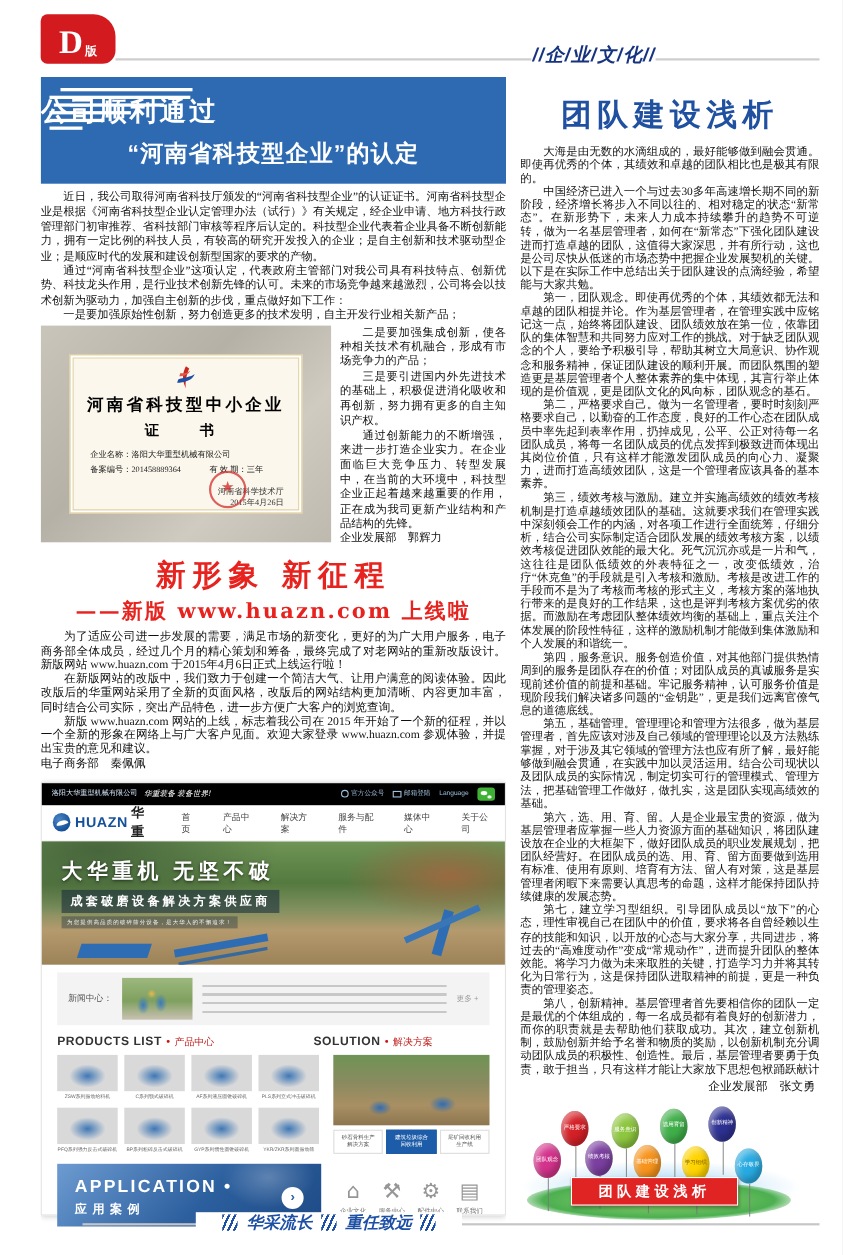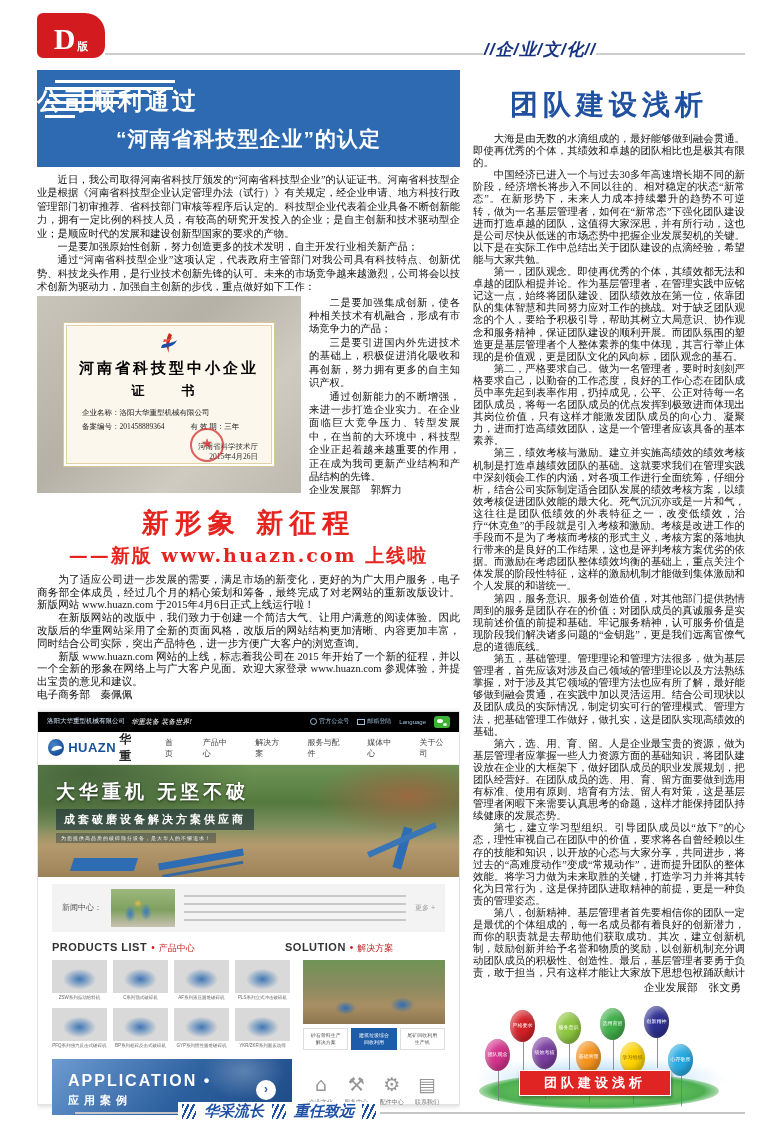--- a/index.html
+++ b/index.html
@@ -167,21 +167,21 @@
   .bl.b2{left:59px;top:40px;background:#7b3fa0;}
   .bl.b3{left:83px;top:15px;background:#8dc63f;}
   .bl.b4{left:103px;top:44px;background:#f7941d;}
   .bl.b5{left:127px;top:11px;background:#3faf49;}
   .bl.b6{left:147px;top:45px;background:#ffd400;color:#7a6000;}
   .bl.b7{left:171px;top:9px;background:#2e3192;}
   .bl.b8{left:195px;top:47px;background:#27aae1;}
 
   
   .footer-line{position:absolute;left:75px;width:670px;top:1112px;height:2px;background:#c6c6c6;}
-  .footer-label{position:absolute;left:178px;top:1102px;background:#fff;padding:0 4px;display:flex;
+  .footer-label{position:absolute;left:178px;top:1102px;background:#fff;padding:0 24px;display:flex;
                 align-items:center;gap:8px;font-family:"Liberation Sans",sans-serif;font-weight:bold;
                 font-style:italic;font-size:15px;color:#1d4fa5;}
   .sl{display:inline-block;width:14px;height:15px;
       background:repeating-linear-gradient(115deg,#1d4fa5 0 2px,rgba(0,0,0,0) 2px 5px);}
 </style>
 </head>
 <body>
 
 <div class="page">
 
@@ -203,22 +203,22 @@
           <b></b>
           <b></b>
           <b></b>
       </div>
       <div class="bb-t1">公司顺利通过</div>
       <div class="bb-t2">“河南省科技型企业”的认定</div>
     </div>
 
     <div class="art cert-art">
       <p>近日，我公司取得河南省科技厅颁发的“河南省科技型企业”的认证证书。河南省科技型企业是根据《河南省科技型企业认定管理办法（试行）》有关规定，经企业申请、地方科技行政管理部门初审推荐、省科技部门审核等程序后认定的。科技型企业代表着企业具备不断创新能力，拥有一定比例的科技人员，有较高的研究开发投入的企业；是自主创新和技术驱动型企业；是顺应时代的发展和建设创新型国家的要求的产物。</p>
+      <p>通过“河南省科技型企业”这项认定，代表政府主管部门对我公司具有科技特点、创新优势、科技龙头作用，是行业技术创新先锋的认可。未来的市场竞争越来越激烈，公司将会以技术创新为驱动力，加强自主创新的步伐，重点做好如下工作：</p>
       <p>一是要加强原始性创新，努力创造更多的技术发明，自主开发行业相关新产品；</p>
-      <p>通过“河南省科技型企业”这项认定，代表政府主管部门对我公司具有科技特点、创新优势、科技龙头作用，是行业技术创新先锋的认可。未来的市场竞争越来越激烈，公司将会以技术创新为驱动力，加强自主创新的步伐，重点做好如下工作：</p>
     </div>
 
     <div class="cert-sec art">
       <div class="cert">
         <div class="cert-in">
           <div class="cert-logo">
             <svg width="26" height="26" viewBox="0 0 26 26">
               <path d="M13 2 C10 8 9 14 13 22 C12 15 14 9 16 4 Z" fill="#c8281e"></path>
               <path d="M6 14 C10 12 18 12 21 9 C19 15 11 17 5 17 Z" fill="#1d4fa5"></path>
               <path d="M8 8 C11 9 14 8 17 6 C15 10 10 11 7 11 Z" fill="#e2574c"></path>

